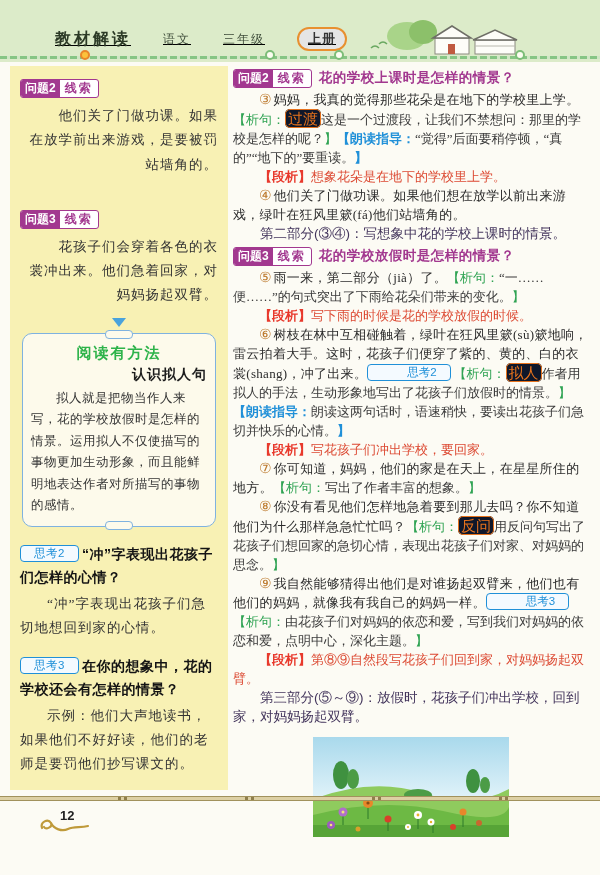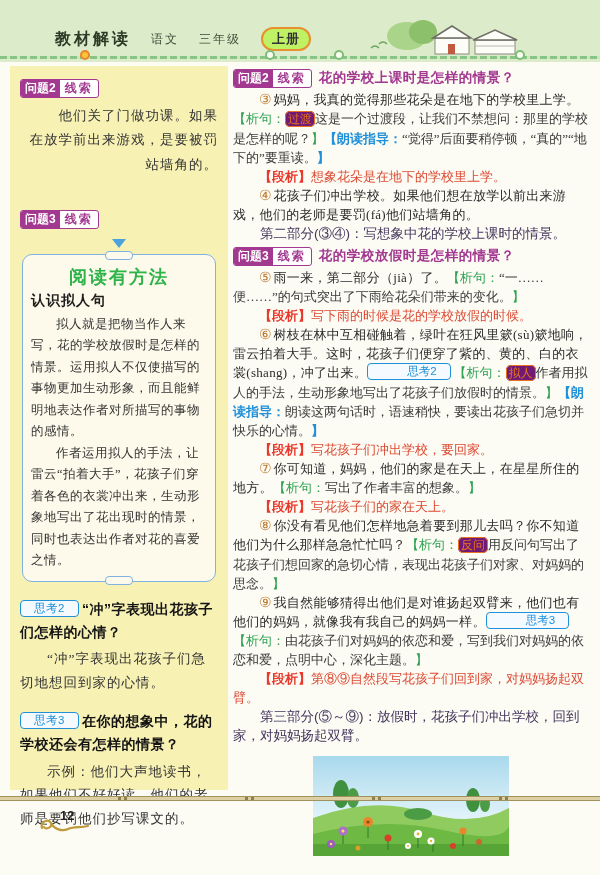--- a/index.html
+++ b/index.html
@@ -1,61 +1,61 @@
 <!DOCTYPE html>
 <html><head>
 <meta charset="utf-8">
 <style>
   html,body{margin:0;padding:0;background:#e9e7df;}
   body{font-family:"Liberation Sans",sans-serif;}
   .page{position:relative;width:600px;height:875px;background:#fcfbf4;overflow:hidden;margin:0 auto;}
 
   
   .topbar{position:absolute;left:0;top:0;width:600px;height:62px;background:#dcebc9;}
-  .topbar-row{position:absolute;left:55px;top:27px;display:flex;align-items:center;gap:20px;}
+  .topbar-row{position:absolute;left:55px;top:27px;display:flex;align-items:center;gap:32px;text-decoration:underline;}
   .brand{font-weight:bold;font-size:16px;color:#2c3a26;letter-spacing:3px;}
   .subj{font-size:12px;color:#3c4a38;letter-spacing:2px;}
-  .vol{font-size:13px;color:#333;border:2px solid #e89030;border-radius:12px;padding:1px 9px;background:#bef264;font-weight:bold;letter-spacing:1px;}
+  .vol{font-size:13px;color:#333;border:2px solid #e89030;border-radius:12px;padding:1px 9px;background:#e5e5e5;font-weight:bold;letter-spacing:1px;}
   .rule{position:absolute;left:0;top:56px;width:600px;height:3px;background:repeating-linear-gradient(90deg,#86c584 0 7px,#cfe6c4 7px 10px);}
   .node{position:absolute;top:50px;width:10px;height:10px;border-radius:50%;box-sizing:border-box;}
   .node-1{left:80px;background:#fbc23c;border:2px solid #e8862a;}
   .node-2{left:265px;background:#fdfdf2;border:2px solid #7cbd78;}
   .node-3{left:334px;background:#fdfdf2;border:2px solid #7cbd78;}
   .node-4{left:515px;background:#fdfdf2;border:2px solid #7cbd78;}
   .village{position:absolute;left:345px;top:16px;}
 
   
   .panel{position:absolute;left:10px;top:66px;width:218px;height:724px;background:#f8f1b4;padding:12px 10px;box-sizing:border-box;}
   .qblock{margin-bottom:32px;}
   .qlabel{display:inline-flex;font-size:12px;line-height:17px;border:1px solid #a2388f;background:#fff;border-radius:3px;overflow:hidden;}
   .qlabel .tag{background:#a2388f;color:#fff;padding:0 4px;font-weight:bold;}
   .qlabel .suf{color:#a2388f;padding:0 5px;font-weight:bold;letter-spacing:2px;}
   .ptext{font-family:"Liberation Serif",serif;font-size:13.5px;line-height:1.8;color:#333;text-indent:2em;margin:6px 0 0;letter-spacing:1px;text-align:right;}
   .arrow-down{width:0;height:0;border-left:7px solid transparent;border-right:7px solid transparent;border-top:9px solid #4aa3dc;margin:0 auto 6px;}
   .method{position:relative;border:1px solid #7fb2e0;border-radius:10px;background:#fdfaeb;padding:10px 8px 9px;margin:0 2px 16px;}
   .method::before,.method::after{content:"";position:absolute;left:50%;transform:translateX(-50%);width:26px;height:7px;background:#fdfaeb;border:1px solid #7fb2e0;border-radius:4px;}
   .method::before{top:-4px;}
   .method::after{bottom:-4px;}
-  .m-title{text-align:center;color:#2db34a;font-weight:bold;font-size:18px;letter-spacing:2px;}
-  .m-sub{text-align:left;color:#1c1c1c;font-weight:bold;font-size:14px;margin:3px 0 4px;letter-spacing:1px;}
+  .m-title{text-align:center;color:#2db34a;font-weight:bold;font-size:15px;letter-spacing:2px;}
+  .m-sub{text-align:right;color:#1c1c1c;font-weight:bold;font-size:14px;margin:3px 0 4px;letter-spacing:1px;}
   .m-p{font-family:"Liberation Serif",serif;font-size:12.5px;line-height:1.72;color:#333;text-indent:2em;margin:0;letter-spacing:0.5px;}
   .think{margin-bottom:16px;}
   .think-q{font-size:14px;font-weight:bold;color:#141414;line-height:1.65;margin:0;letter-spacing:0.5px;}
   .ttag{display:inline-block;border:1px solid #2090d8;color:#2090d8;border-radius:4px;font-size:11.5px;line-height:15px;padding:0 13px;background:#f4faff;font-weight:normal;vertical-align:2px;margin-right:3px;}
   .think-a{font-family:"Liberation Serif",serif;font-size:13.5px;line-height:1.75;color:#333;text-indent:2em;margin:3px 0 0;letter-spacing:1px;}
 
   
   .content{position:absolute;left:233px;top:68px;width:356px;}
   .hline{font-size:13.5px;font-weight:bold;color:#a2388f;line-height:20px;margin:0 0 2px;}
   .hline .qtext{margin-left:7px;letter-spacing:0.5px;}
   .para{font-size:13px;line-height:19px;margin:0;text-indent:2em;color:#2c2c2c;}
   .cnum{color:#bd7a2e;font-size:14px;margin-right:2px;}
   .body-t{font-family:"Liberation Serif",serif;letter-spacing:0.3px;}
   .jx{color:#2fa353;font-weight:normal;}
-  .otag{border:1px solid #e8731c;color:#e8731c;border-radius:5px;padding:0 2px;font-size:12px;background:#701a75;}
+  .otag{border:1px solid #e8731c;color:#e8731c;border-radius:5px;padding:0 2px;font-size:15px;background:#0f172a;}
   .hand{font-family:"Liberation Serif",serif;color:#3b3b3b;}
   .ld{color:#2090d8;font-weight:bold;}
   .duan{font-size:13px;line-height:19px;margin:0;text-indent:2em;}
   .duan .lbl{color:#e8392c;font-weight:bold;}
   .duan .txt{color:#dc4a33;font-family:"Liberation Serif",serif;}
   .part{font-size:13.5px;line-height:19.5px;font-weight:normal;color:#43355c;text-indent:2em;margin:0;}
   .meadow{display:block;margin:10px auto 0;}
 
   
   .bamboo{position:absolute;left:0;top:796px;width:600px;height:5px;box-sizing:border-box;border-top:1px solid #a1915c;border-bottom:1px solid #a1915c;background:repeating-linear-gradient(90deg,#ddd0a4 0 118px,#8f7f4c 118px 121px,#ddd0a4 121px 124px,#8f7f4c 124px 127px);}
@@ -102,29 +102,29 @@
         <span class="suf">线索</span>
       </span>
       <p class="ptext">他们关了门做功课。如果在放学前出来游戏，是要被罚站墙角的。</p>
     </div>
 
     <div class="qblock" style="margin-bottom:10px;">
       <span class="qlabel">
         <span class="tag">问题3</span>
         <span class="suf">线索</span>
       </span>
+      <p class="ptext">花孩子们会穿着各色的衣裳冲出来。他们急着回家，对妈妈扬起双臂。</p>
     </div>
 
     <div class="arrow-down"></div>
 
     <div class="method">
       <div class="m-title">阅读有方法</div>
       <div class="m-sub">认识拟人句</div>
       <p class="m-p">拟人就是把物当作人来写，花的学校放假时是怎样的情景。运用拟人不仅使描写的事物更加生动形象，而且能鲜明地表达作者对所描写的事物的感情。</p>
-      <p class="m-p">作者运用拟人的手法，让雷云“拍着大手”，花孩子们穿着各色的衣裳冲出来，生动形象地写出了花出现时的情景，同时也表达出作者对花的喜爱之情。</p>
     </div>
 
     <div class="think">
       <p class="think-q"><span class="ttag">思考2</span><span>“冲”字表现出花孩子们怎样的心情？</span></p>
       <p class="think-a">“冲”字表现出花孩子们急切地想回到家的心情。</p>
     </div>
 
     <div class="think">
       <p class="think-q"><span class="ttag">思考3</span><span>在你的想象中，花的学校还会有怎样的情景？</span></p>
       <p class="think-a">示例：他们大声地读书，如果他们不好好读，他们的老师是要罚他们抄写课文的。</p>
@@ -136,40 +136,39 @@
 
     <p class="hline"><span class="qlabel">
           <span class="tag">问题2</span>
           <span class="suf">线索</span>
         </span><span class="qtext">花的学校上课时是怎样的情景？</span></p>
 
     <p class="para"><span class="cnum">③</span><span class="body-t">妈妈，我真的觉得那些花朵是在地下的学校里上学。</span><span class="jx">【析句：</span><span class="otag">过渡</span><span class="hand">这是一个过渡段，让我们不禁想问：那里的学校是怎样的呢？</span><span class="jx">】</span><span class="ld">【朗读指导：</span><span class="hand">“觉得”后面要稍停顿，“真的”“地下的”要重读。</span><span class="ld">】</span></p>
 
     <p class="duan"><span class="lbl">【段析】</span><span class="txt">想象花朵是在地下的学校里上学。</span></p>
 
-    <p class="para"><span class="cnum">④</span><span class="body-t">花孩子们冲出学校。如果他们想在放学以前出来游戏，他们的老师是要罚(fá)他们站墙角的。</span></p>
+    <p class="para"><span class="cnum">④</span><span class="body-t">他们关了门做功课。如果他们想在放学以前出来游戏，绿叶在狂风里簌(fá)他们站墙角的。</span></p>
 
     <p class="part">第二部分(③④)：写想象中花的学校上课时的情景。</p>
 
     <p class="hline" style="margin-top:2px;"><span class="qlabel">
           <span class="tag">问题3</span>
           <span class="suf">线索</span>
         </span><span class="qtext">花的学校放假时是怎样的情景？</span></p>
 
     <p class="para"><span class="cnum">⑤</span><span class="body-t">雨一来，第二部分（jià）了。</span><span class="jx">【析句：</span><span class="hand">“一……便……”的句式突出了下雨给花朵们带来的变化。</span><span class="jx">】</span></p>
 
     <p class="duan"><span class="lbl">【段析】</span><span class="txt">写下雨的时候是花的学校放假的时候。</span></p>
 
     <p class="para"><span class="cnum">⑥</span><span class="body-t">树枝在林中互相碰触着，绿叶在狂风里簌(sù)簌地响，雷云拍着大手。这时，花孩子们便穿了紫的、黄的、白的衣裳(shang)，冲了出来。</span><span class="ttag">思考2</span><span class="jx">【析句：</span><span class="otag">拟人</span><span class="hand">作者用拟人的手法，生动形象地写出了花孩子们放假时的情景。</span><span class="jx">】</span><span class="ld">【朗读指导：</span><span class="hand">朗读这两句话时，语速稍快，要读出花孩子们急切并快乐的心情。</span><span class="ld">】</span></p>
 
     <p class="duan"><span class="lbl">【段析】</span><span class="txt">写花孩子们冲出学校，要回家。</span></p>
 
     <p class="para"><span class="cnum">⑦</span><span class="body-t">你可知道，妈妈，他们的家是在天上，在星星所住的地方。</span><span class="jx">【析句：</span><span class="hand">写出了作者丰富的想象。</span><span class="jx">】</span></p>
 
-    <p class="duan"><span class="lbl">【段析】</span><span class="txt">写花孩子们的家在天上。</span></p>
 
     <p class="para"><span class="cnum">⑧</span><span class="body-t">你没有看见他们怎样地急着要到那儿去吗？你不知道他们为什么那样急急忙忙吗？</span><span class="jx">【析句：</span><span class="otag">反问</span><span class="hand">用反问句写出了花孩子们想回家的急切心情，表现出花孩子们对家、对妈妈的思念。</span><span class="jx">】</span></p>
 
     <p class="para"><span class="cnum">⑨</span><span class="body-t">我自然能够猜得出他们是对谁扬起双臂来，他们也有他们的妈妈，就像我有我自己的妈妈一样。</span><span class="ttag">思考3</span><span class="jx">【析句：</span><span class="hand">由花孩子们对妈妈的依恋和爱，写到我们对妈妈的依恋和爱，点明中心，深化主题。</span><span class="jx">】</span></p>
 
     <p class="duan"><span class="lbl">【段析】</span><span class="txt">第⑧⑨自然段写花孩子们回到家，对妈妈扬起双臂。</span></p>
 
     <p class="part">第三部分(⑤～⑨)：放假时，花孩子们冲出学校，回到家，对妈妈扬起双臂。</p>
 
     <svg class="meadow" width="196" height="100" viewBox="0 0 196 100">

